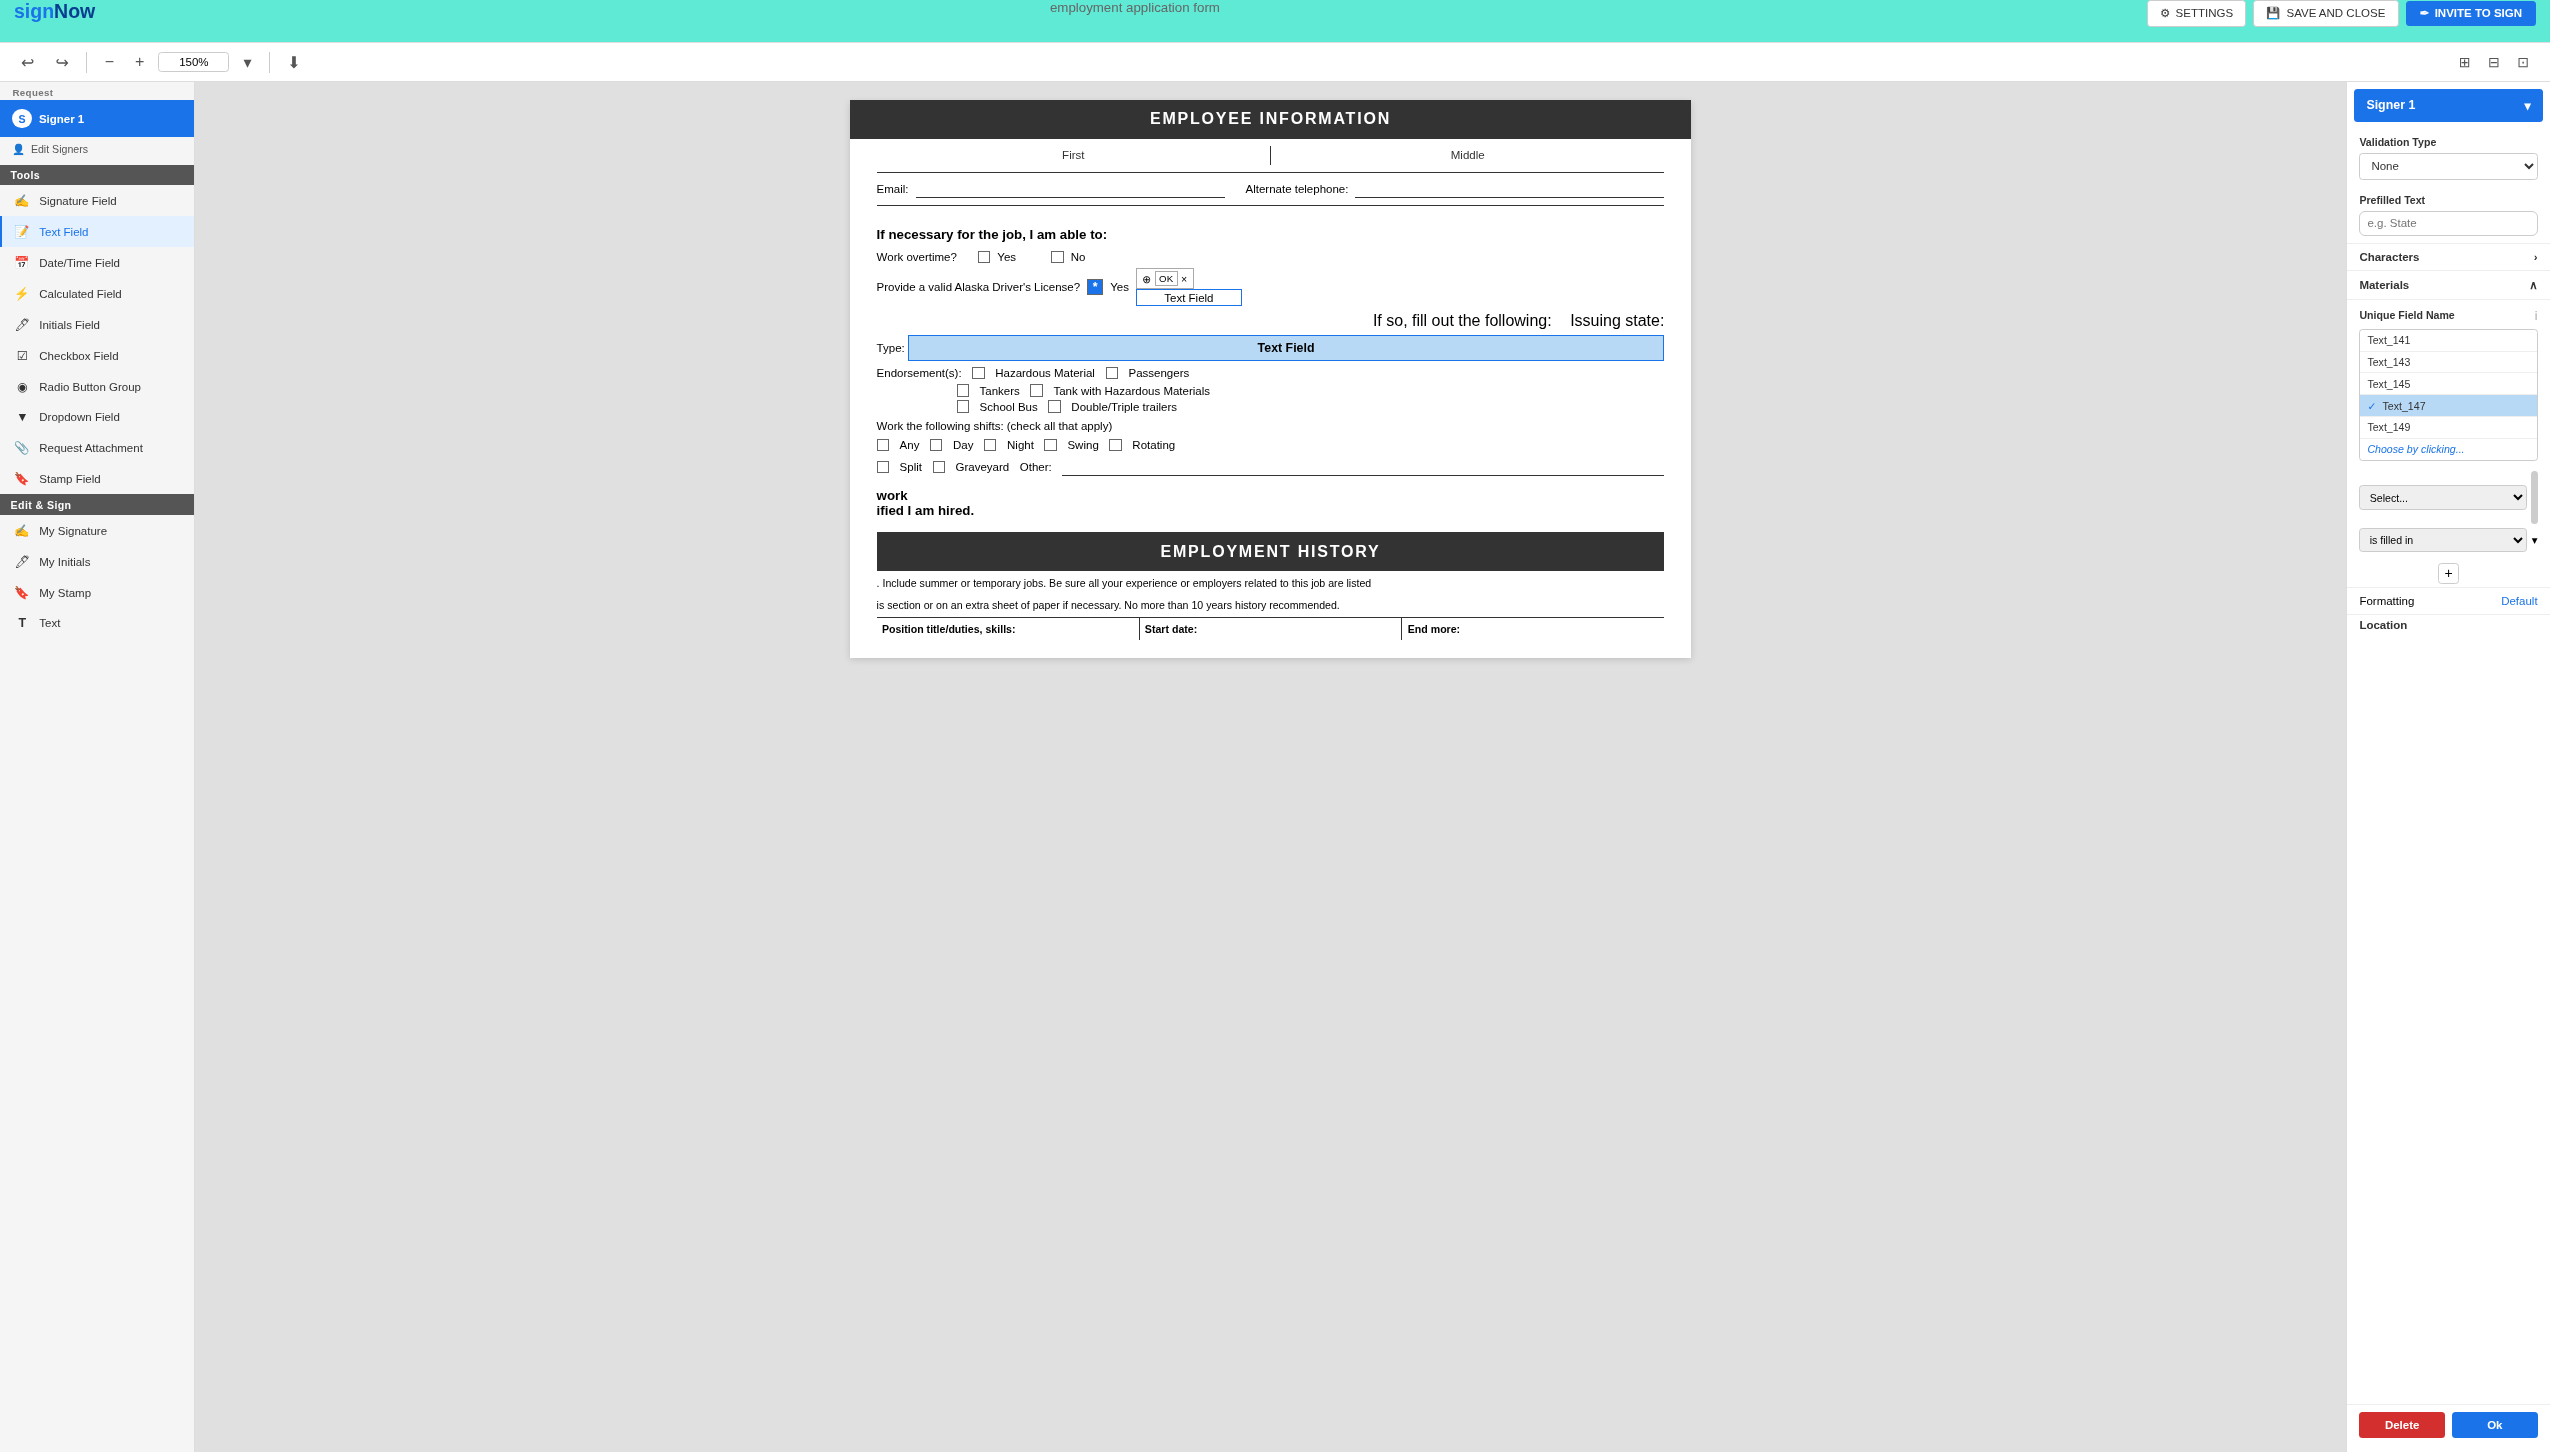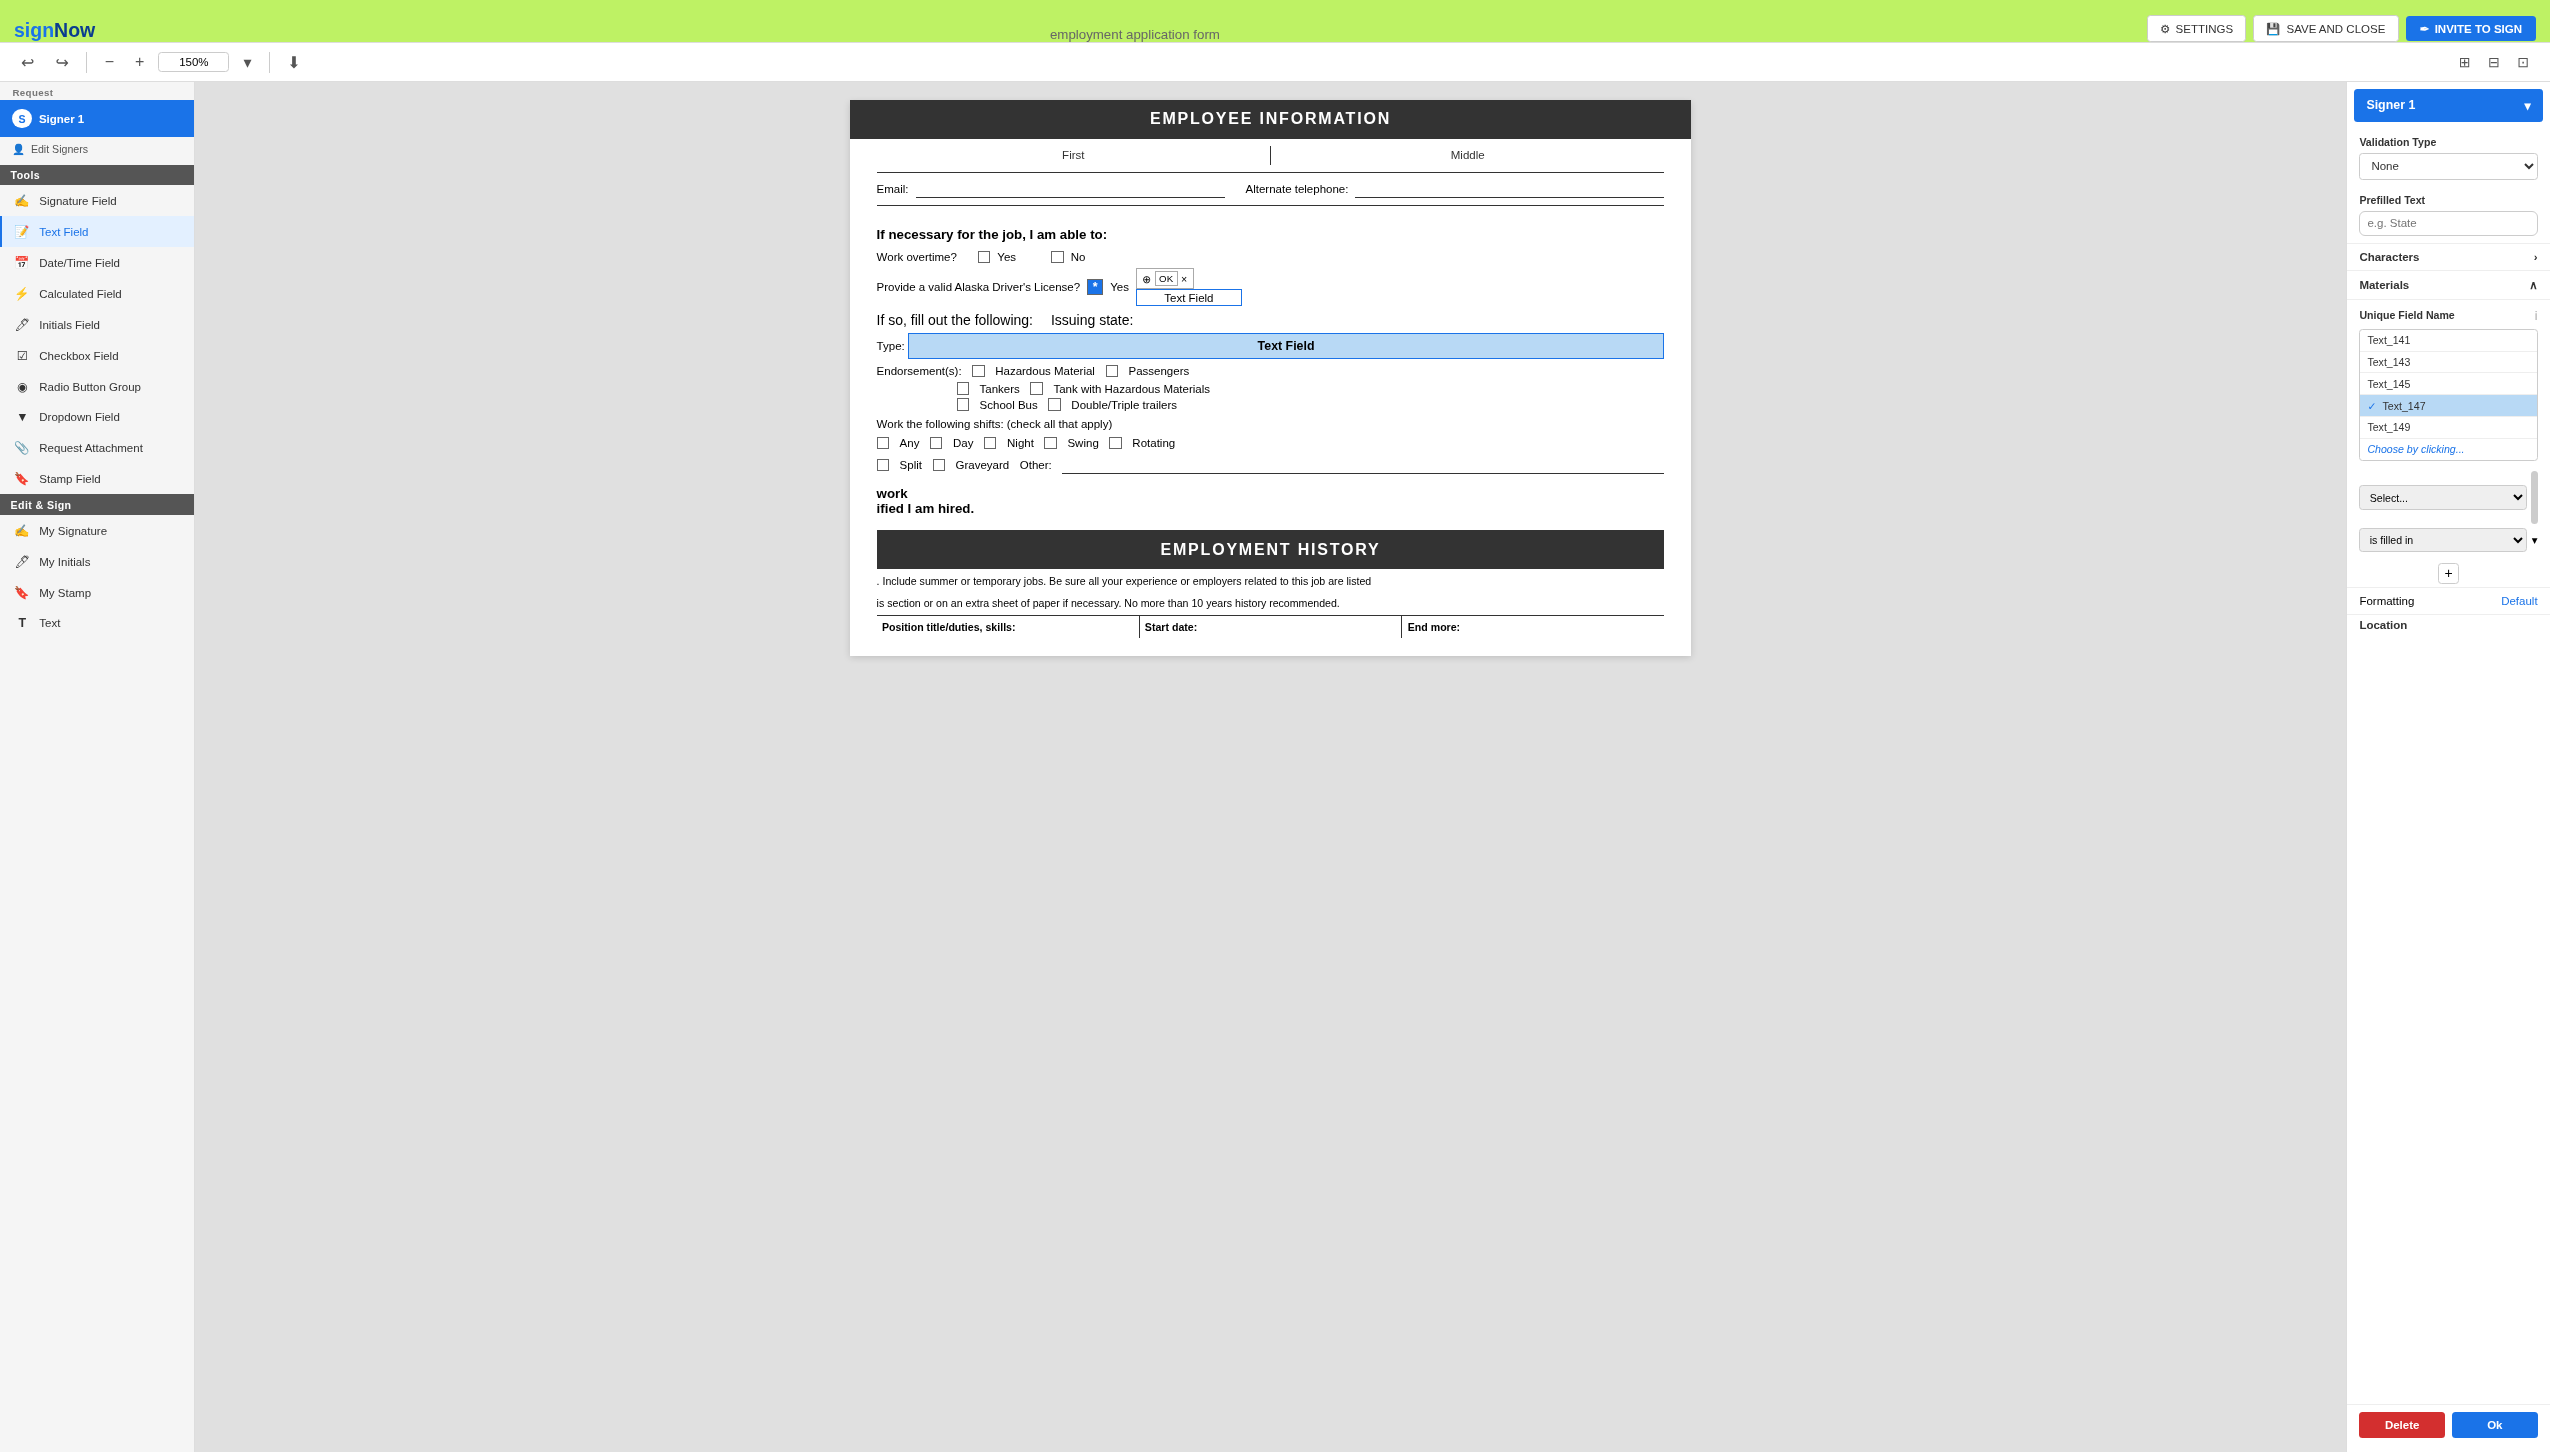--- a/index.html
+++ b/index.html
@@ -1,20 +1,20 @@
 <!DOCTYPE html>
 <html style="font-size:14px"><head>
   <meta charset="utf-8">
   <style>
     * { box-sizing: border-box; margin: 0; padding: 0; }
     body { font-family: -apple-system, BlinkMacSystemFont, 'Segoe UI', sans-serif; font-size: 11.5px; background: #f0f0f0; display: flex; flex-direction: column; height: 100vh; overflow: hidden; }
 
     
     .top-header {
-      display: flex; align-items: flex-end; background: #bef264; border-bottom: 0.9px solid #ddd;
+      display: flex; align-items: flex-start; background: #5eead4; border-bottom: 0.9px solid #ddd;
       padding: 0 14px; height: 43px; flex-shrink: 0;
     }
     .logo { color: #1a73e8; font-size: 19.5px; font-weight: 700; margin-right: 28px; }
     .logo span { color: #1a73e8; }
     .logo .sign { color: #0a3d8f; }
     .doc-title { color: #666; font-size: 13.3px; flex: 1; text-align: center; }
     .header-actions { display: flex; align-items: center; gap: 7px; }
     .btn-settings, .btn-save { background: #fff; border: 0.9px solid #ccc; border-radius: 3.5px; padding: 5.3px 12.4px; cursor: pointer; font-size: 11.5px; color: #333; display: flex; align-items: center; gap: 5.3px; }
     .btn-invite { background: #1a73e8; border: none; border-radius: 3.5px; padding: 5.3px 14px; cursor: pointer; font-size: 11.5px; color: #fff; display: flex; align-items: center; gap: 5.3px; font-weight: 600; }
 
@@ -249,21 +249,21 @@
               <span style="cursor:move;">⊕</span>
               <span style="background:#fff;border:0.9px solid #aaa;padding:0.9px 3.5px;cursor:pointer;font-size:9.7px;">OK</span>
               <span style="cursor:pointer;">×</span>
             </div>
             <div class="inline-field" style="min-width:106px;justify-content:center;">
               <span>Text Field</span>
             </div>
           </div>
         </div>
 
-        <div style="font-size:14px;margin:3.5px 0;">
+        <div style="font-size:16px;margin:3.5px 0;text-align:right;">
           <span>If so, fill out the following:</span>
           <span style="margin-left: 14px;">Issuing state:</span>
         </div>
 
         <div style="display:flex;align-items:center;gap:3px;margin:5.3px 0;font-size:11.5px;">
           <span>Type:</span>
           <div class="field-selected" style="flex:1;">
             <span>Text Field</span>
           </div>
         </div>

